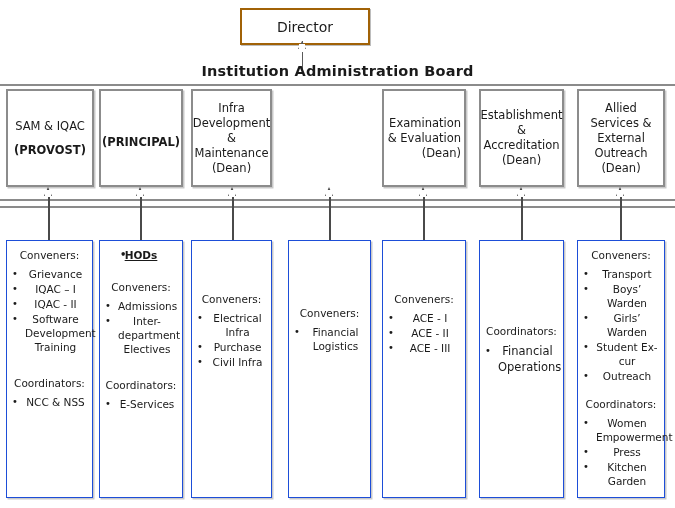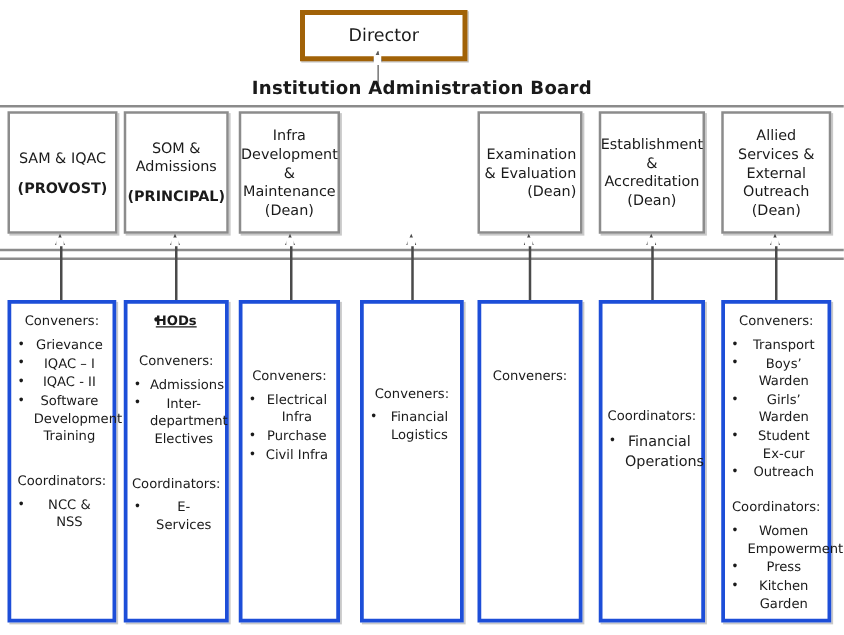--- a/index.html
+++ b/index.html
@@ -9,21 +9,21 @@
     font-family:"DejaVu Sans", sans-serif;
     color:#1a1a1a;
     position:relative;
     overflow:hidden;
   }
   #chart{position:absolute;left:0;top:0;width:675px;height:508px;}
 
   
   .director-box{
     position:absolute;left:240px;top:8px;width:126px;height:33px;
-    border:4px solid #a16207;
+    border:2px solid #a16207;
     background:#fff;
     display:flex;align-items:center;justify-content:center;
     font-size:14px;
     box-shadow:1px 1px 0 #bdbdbd;
   }
 
   
   .board-title{
     position:absolute;left:0;top:63px;width:675px;
     text-align:center;
@@ -69,21 +69,21 @@
     text-align:center;
     font-size:11.5px;line-height:15px;
     padding:2px 3px;
     box-sizing:border-box;
   }
   .top-box .sub{margin-top:9px;font-weight:bold;}
 
   
   .bot-box{
     position:absolute;top:240px;height:258px;
-    border:3px solid #1d4ed8;
+    border:1px solid #1d4ed8;
     background:#fff;
     box-shadow:1.5px 1.5px 0 #c9c9c9;
     font-size:10.5px;line-height:14px;
     text-align:center;
     box-sizing:border-box;
     padding:4px 2px;
     display:flex;flex-direction:column;
   }
   .bot-inner{display:flex;flex-direction:column;width:100%;}
   .grp-head{text-align:center;margin:3px 0 5px;}
@@ -135,21 +135,20 @@
 
   <div class="hrule r1"></div>
   <div class="hrule r2"></div>
   <div class="hrule r3"></div>
 
   <div class="top-box" style="left:6px;width:88px;">
     <span>SAM &amp; IQAC</span>
     <span class="sub">(PROVOST)</span>
   </div>
   <div class="top-box" style="left:99px;width:84px;">
-    <span>SOM &amp; Admissions</span>
     <span class="sub">(PRINCIPAL)</span>
   </div>
   <div class="top-box" style="left:191px;width:81px;">
     <span>Infra Development &amp; Maintenance (Dean)</span>
   </div>
   <div class="top-box" style="left:382px;width:84px;text-align:right;">
     <span>Examination &amp; Evaluation (Dean)</span>
   </div>
   <div class="top-box" style="left:479px;width:85px;justify-content:center;">
     <span>Establishment &amp; Accreditation (Dean)</span>
@@ -243,20 +242,25 @@
       <div class="grp-head">Conveners:</div>
       <ul class="items">
         <li>Financial Logistics</li>
       </ul>
     </div>
   </div>
 
   <div class="bot-box" style="left:382px;width:84px;padding-top:48px;">
     <div class="bot-inner">
       <div class="grp-head">Conveners:</div>
+      <ul class="items">
+        <li>ACE - I</li>
+        <li>ACE - II</li>
+        <li>ACE - III</li>
+      </ul>
     </div>
   </div>
 
   <div class="bot-box" style="left:479px;width:85px;padding-top:80px;">
     <div class="bot-inner">
       <div class="grp-head">Coordinators:</div>
       <ul class="items" style="font-size:11.5px;line-height:16px;">
         <li>Financial Operations</li>
       </ul>
     </div>

